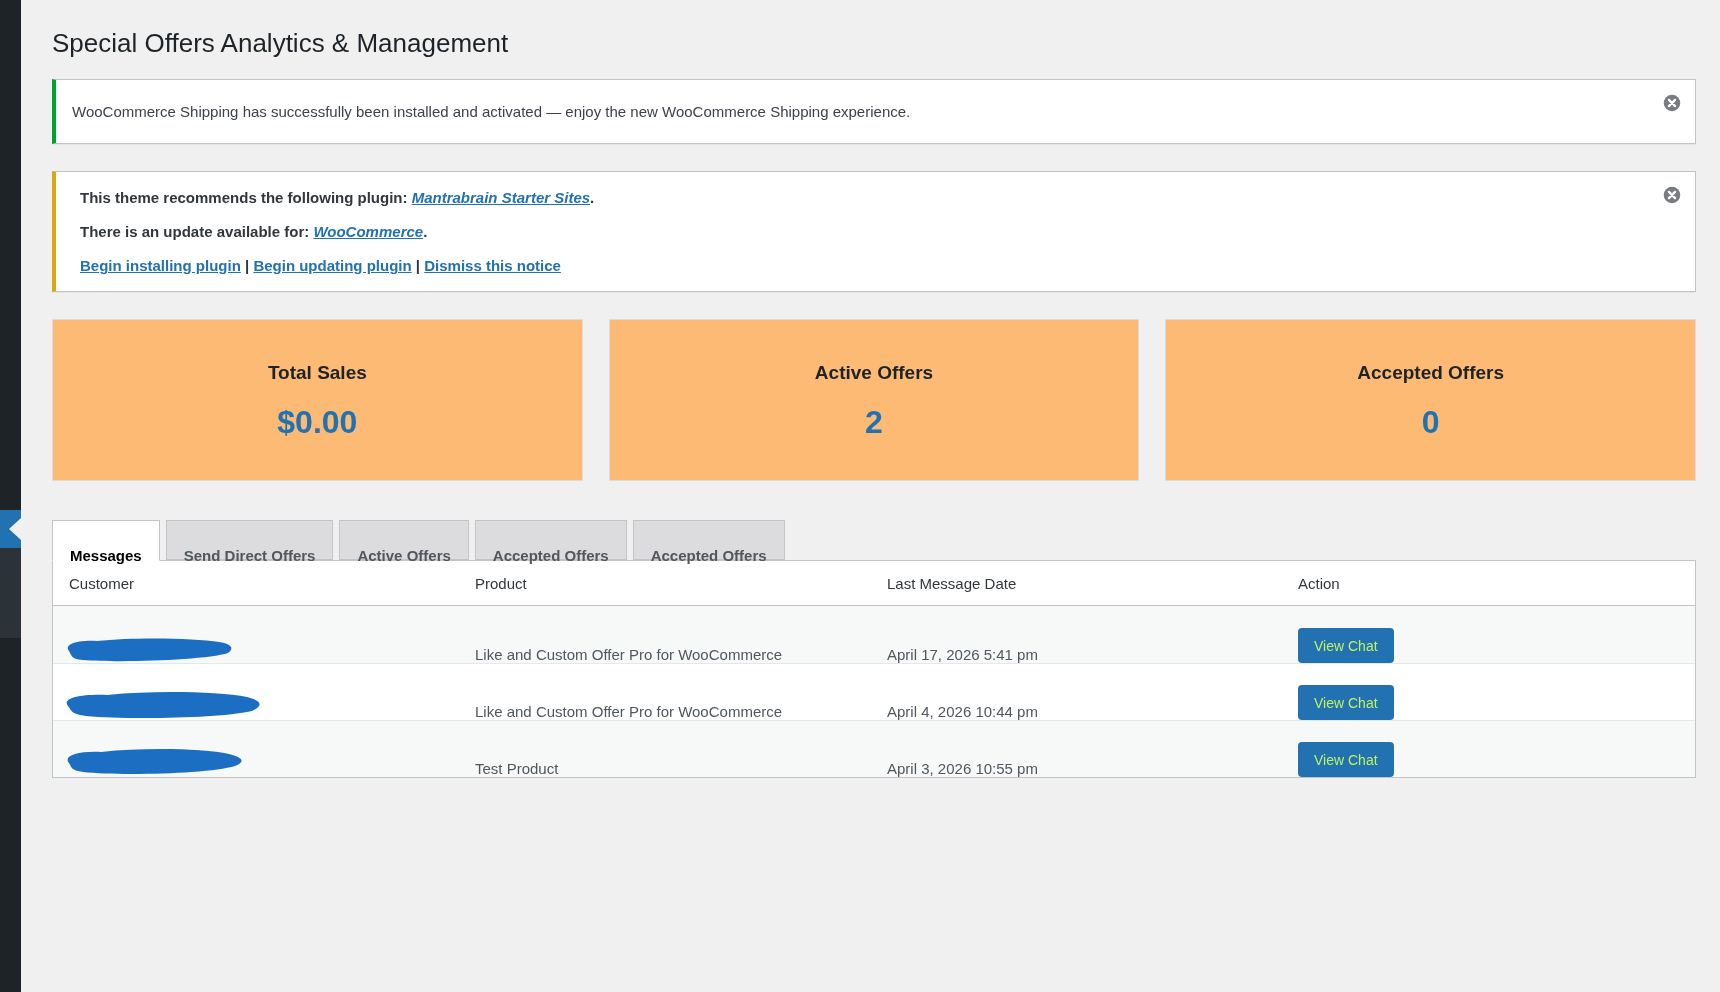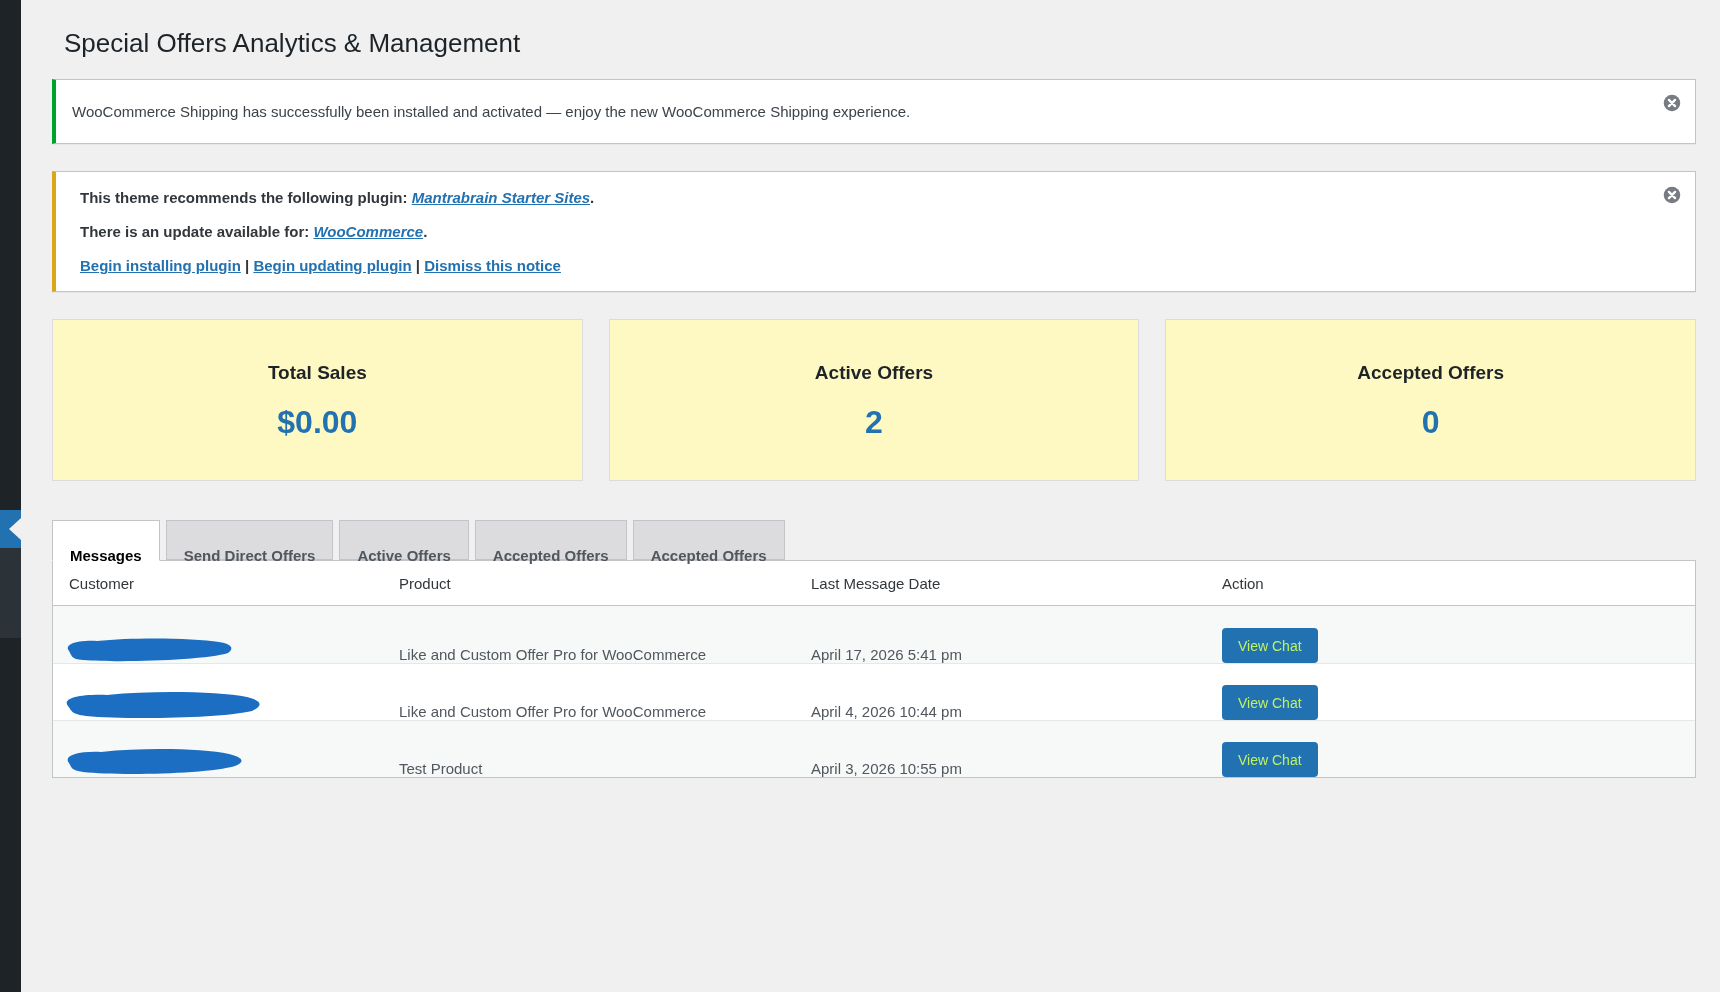--- a/index.html
+++ b/index.html
@@ -31,21 +31,21 @@
   }
   .strip-sub {
     position: absolute; left: 0; top: 548px; width: 21px; height: 90px;
     background: #2c3338;
   }
 
   
   .content { position: absolute; left: 21px; top: 0; right: 0; bottom: 0; padding: 26px 24px 0 31px; }
 
   h1.page-title {
-    margin: 0 12px 19px; padding: 0;
+    margin: 0 0 19px; padding: 0;
     font-size: 26px; font-weight: 400; line-height: 34px; color: #1d2327;
   }
 
   
   .notice {
     position: relative; background: #fff;
     border: 1px solid #c3c4c7; border-left-width: 4px;
     box-shadow: 0 1px 1px rgba(0,0,0,.04);
     margin-bottom: 27px; padding: 2px 46px 2px 16px;
   }
@@ -58,21 +58,21 @@
   .notice a.em { font-style: italic; }
   .dismiss {
     position: absolute; top: 14px; right: 14px;
     width: 18px; height: 18px; padding: 0; border: 0; background: none; cursor: pointer;
   }
   .dismiss svg { display: block; }
 
   
   .cards { display: flex; gap: 26px; margin-bottom: 39px; }
   .card {
-    flex: 1; height: 162px; background: #fef9c3; border: 1px solid #dcdcde;
+    flex: 1; height: 162px; background: #fdba74; border: 1px solid #dcdcde;
     display: flex; flex-direction: column; align-items: center; justify-content: center;
     text-align: center;
   }
   .card .stat-label { margin: 0 0 22px; font-size: 19px; font-weight: 700; color: #1d2327; }
   .card .stat-value { font-size: 32px; font-weight: 700; color: #2271b1; line-height: 1; text-align: right; }
 
   
   .tabs { display: flex; gap: 6px; position: relative; z-index: 2; }
   .tab {
     height: 40px; line-height: 38px; padding: 16px 17px;
@@ -86,21 +86,21 @@
   }
 
   
   .table-wrap { position: relative; z-index: 1; background: #fff; border: 1px solid #c3c4c7; }
   .thead { display: flex; align-items: center; height: 45px; border-bottom: 1px solid #c3c4c7; }
   .hcell { font-size: 15px; color: #32373c; }
   .trow { display: flex; align-items: flex-end; height: 57px; }
   .trow.striped { background: #f7f8f8; }
   .trow + .trow { border-top: 1px solid #e5e7e8; }
   .cell { font-size: 15px; color: #50575e; }
-  .c1 { width: 346px; padding-left: 16px; }
+  .c1 { width: 422px; padding-left: 16px; }
   .c2 { width: 412px; }
   .c3 { width: 411px; }
   .c4 { flex: 1; }
   .scribble { display: block; margin-left: -10px; }
   .btn-primary {
     height: 35px; padding: 0 16px; border: 0; border-radius: 4px;
     background: #2271b1; color: #bef264; font-size: 14px; font-family: inherit;
     cursor: pointer;
   }
 </style>

